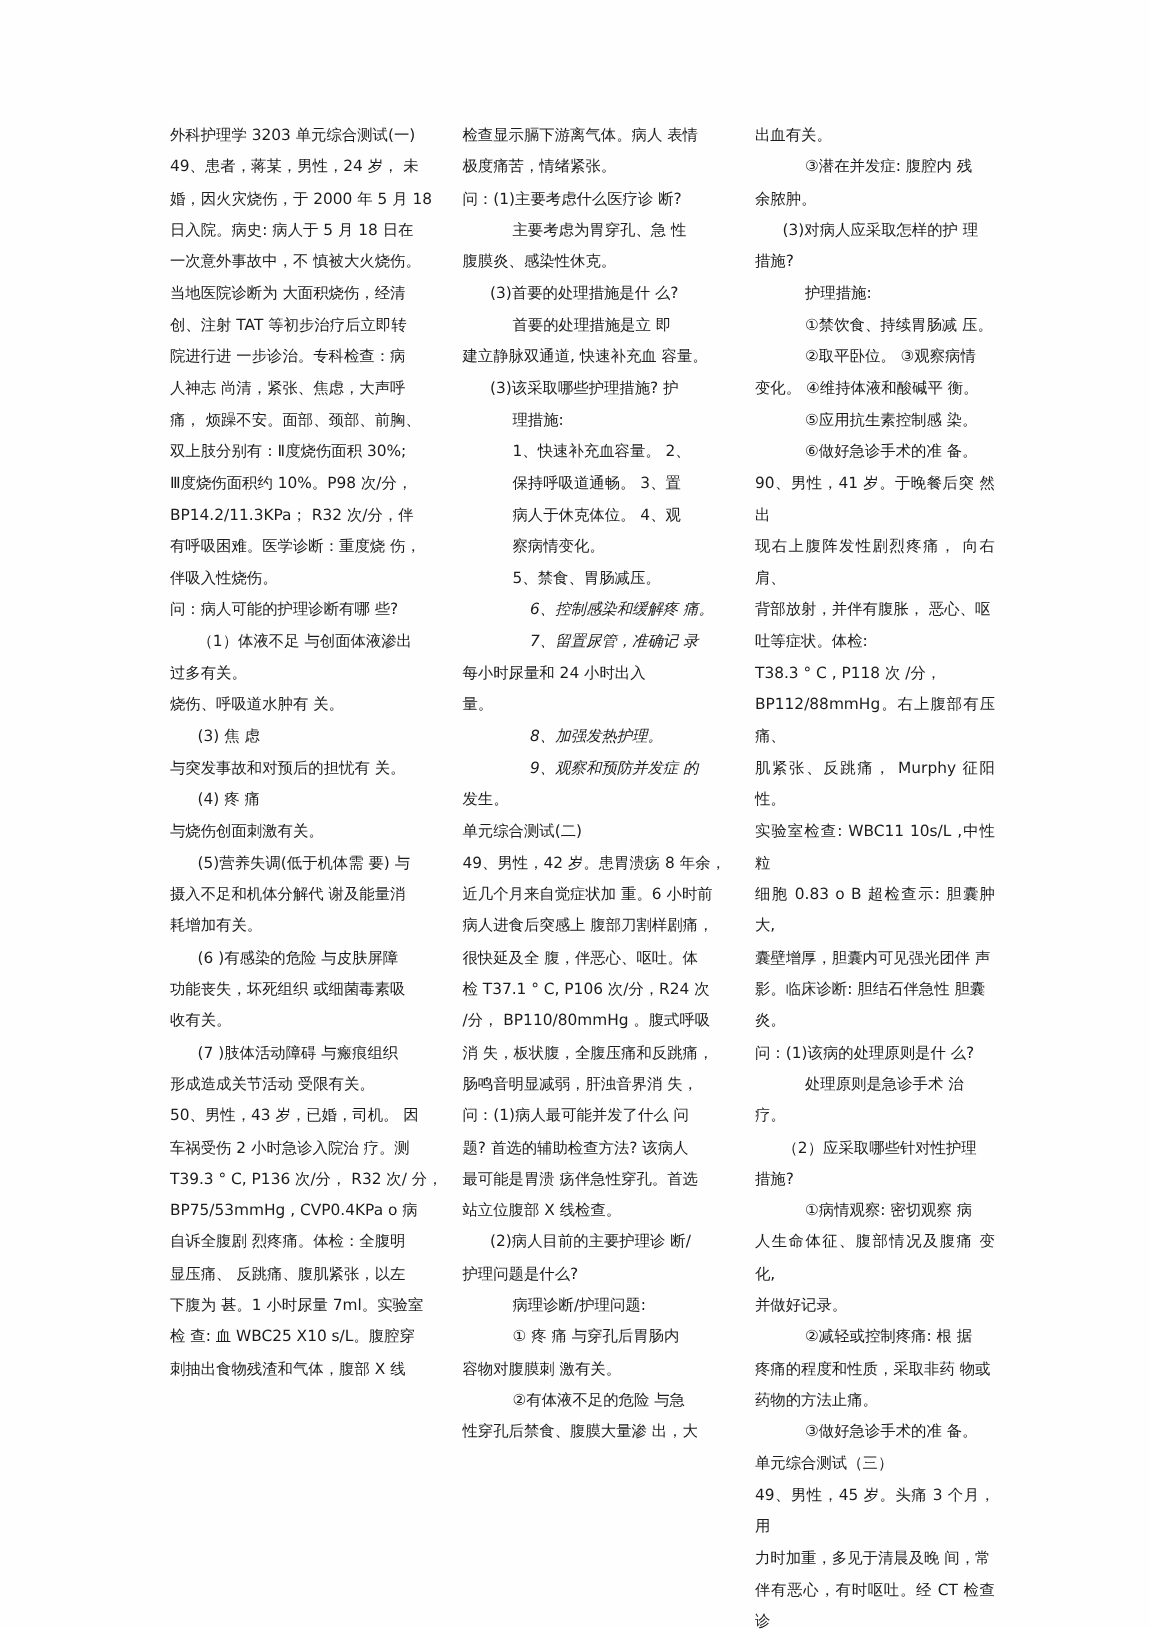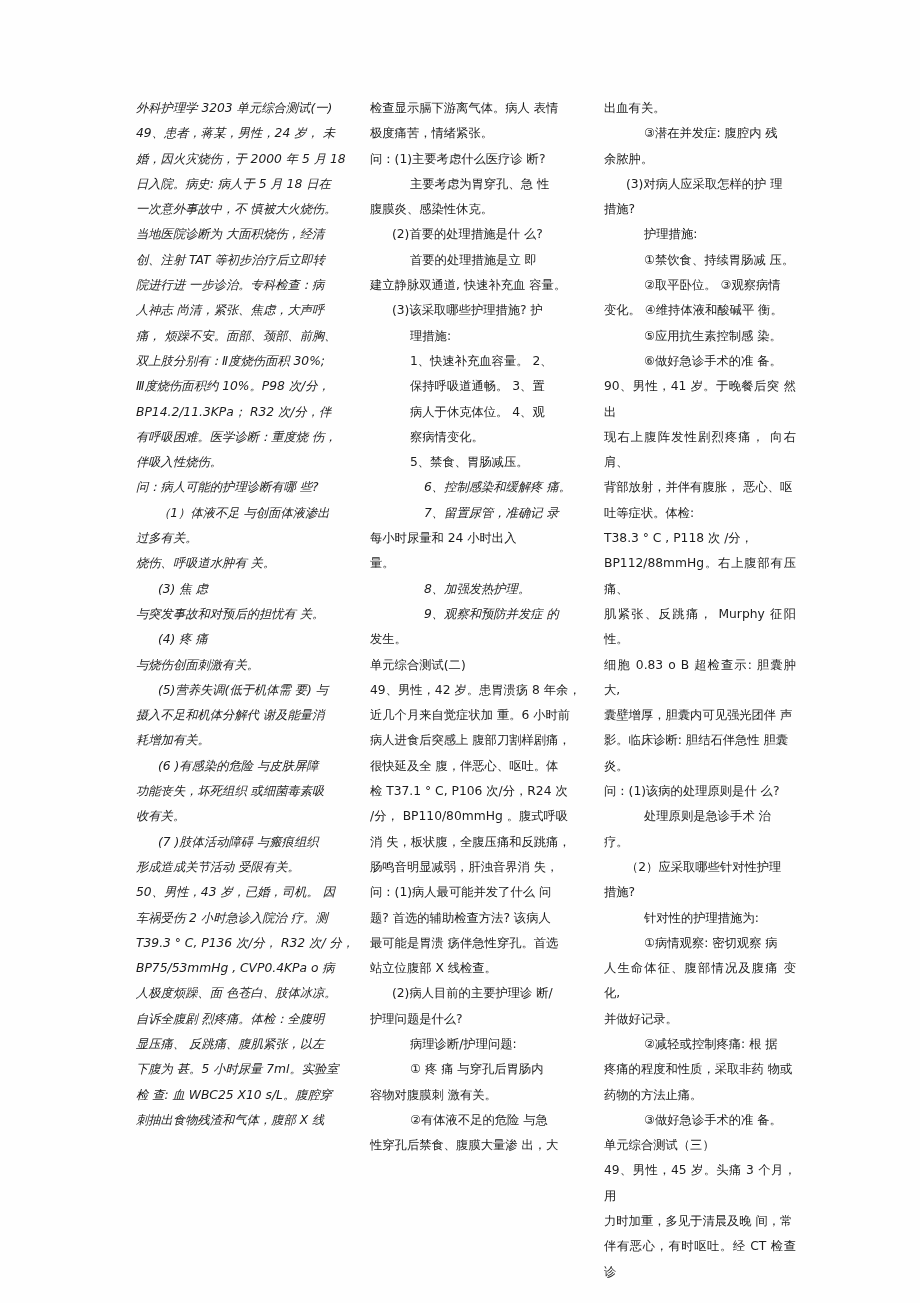--- a/index.html
+++ b/index.html
@@ -33,21 +33,21 @@
     align-items: flex-start;
     gap: 0px;
   }
   .col {
     font-size: 12.3px;
     line-height: 25.3px;
     text-align: justify;
     text-justify: inter-ideograph;
     color: #1c1c1c;
   }
-  .col-1 { width: 222px; padding-right: 12px; font-style: italic; }
+  .col-1 { width: 222px; padding-right: 12px; }
   .col-2 { width: 222px; padding-right: 12px; }
   .col-3 { width: 192px; }
   .col p {
     margin: 0;
     padding: 0;
     text-align: justify;
     text-justify: inter-ideograph;
     word-break: break-all;
   }
   .ind1 { text-indent: 22px; }
@@ -89,34 +89,33 @@
         <p class="noind">耗增加有关。</p>
         <p class="ind1">(6 )有感染的危险  与皮肤屏障</p>
         <p class="noind">功能丧失，坏死组织  或细菌毒素吸</p>
         <p class="noind">收有关。</p>
         <p class="ind1">(7 )肢体活动障碍  与瘢痕组织</p>
         <p class="noind">形成造成关节活动  受限有关。</p>
         <p class="noind">50、男性，43 岁，已婚，司机。  因</p>
         <p class="noind">车祸受伤 2 小时急诊入院治  疗。测</p>
         <p class="noind">T39.3 ° C, P136 次/分，  R32 次/ 分，</p>
         <p class="noind">BP75/53mmHg , CVP0.4KPa o 病</p>
-        <p class="noind">人极度烦躁、面  色苍白、肢体冰凉。</p>
         <p class="noind">自诉全腹剧  烈疼痛。体检：全腹明</p>
         <p class="noind">显压痛、  反跳痛、腹肌紧张，以左</p>
-        <p class="noind">下腹为 甚。5 小时尿量 7ml。实验室</p>
+        <p class="noind">下腹为 甚。1 小时尿量 7ml。实验室</p>
         <p class="noind">检  查: 血  WBC25 X10 s/L。腹腔穿</p>
         <p class="noind">刺抽出食物残渣和气体，腹部  X 线</p>
       </div>
     <div class="col col-2" id="col2">
         <p class="noind">检查显示膈下游离气体。病人  表情</p>
         <p class="noind">极度痛苦，情绪紧张。</p>
         <p class="noind">问：(1)主要考虑什么医疗诊  断?</p>
         <p class="ind2">主要考虑为胃穿孔、急  性</p>
         <p class="noind">腹膜炎、感染性休克。</p>
-        <p class="ind1">(2)首要的处理措施是什  么?</p>
+        <p class="ind1">(3)首要的处理措施是什  么?</p>
         <p class="ind2">首要的处理措施是立  即</p>
         <p class="noind">建立静脉双通道, 快速补充血  容量。</p>
         <p class="ind1">(3)该采取哪些护理措施?  护</p>
         <p class="ind2">理措施:</p>
         <p class="ind2">1、快速补充血容量。  2、</p>
         <p class="ind2">保持呼吸道通畅。  3、置</p>
         <p class="ind2">病人于休克体位。  4、观</p>
         <p class="ind2">察病情变化。</p>
         <p class="ind2">5、禁食、胃肠减压。</p>
         <p class="ind3">6、控制感染和缓解疼  痛。</p>
@@ -159,30 +158,30 @@
         <p class="noind">变化。  ④维持体液和酸碱平  衡。</p>
         <p class="ind2">⑤应用抗生素控制感  染。</p>
         <p class="ind2">⑥做好急诊手术的准  备。</p>
         <p class="noind">90、男性，41 岁。于晚餐后突  然出</p>
         <p class="noind">现右上腹阵发性剧烈疼痛，  向右肩、</p>
         <p class="noind">背部放射，并伴有腹胀，  恶心、呕</p>
         <p class="noind">吐等症状。体检:</p>
         <p class="noind">T38.3 ° C , P118 次  /分，</p>
         <p class="noind">BP112/88mmHg。右上腹部有压  痛、</p>
         <p class="noind">肌紧张、反跳痛，  Murphy 征阳性。</p>
+        <p class="noind">实验室检查: WBC11 10s/L ,中性粒</p>
         <p class="noind">细胞  0.83 o B 超检查示: 胆囊肿大,</p>
         <p class="noind">囊壁增厚，胆囊内可见强光团伴  声</p>
         <p class="noind">影。临床诊断: 胆结石伴急性  胆囊</p>
         <p class="noind">炎。</p>
         <p class="noind">问：(1)该病的处理原则是什  么?</p>
         <p class="ind2">处理原则是急诊手术  治</p>
         <p class="noind">疗。</p>
         <p class="ind1">（2）应采取哪些针对性护理</p>
         <p class="noind">措施?</p>
-        <p class="ind2">针对性的护理措施为:</p>
         <p class="ind2">①病情观察: 密切观察  病</p>
         <p class="noind">人生命体征、腹部情况及腹痛  变化,</p>
         <p class="noind">并做好记录。</p>
         <p class="ind2">②减轻或控制疼痛: 根  据</p>
         <p class="noind">疼痛的程度和性质，采取非药  物或</p>
         <p class="noind">药物的方法止痛。</p>
         <p class="ind2">③做好急诊手术的准  备。</p>
         <p class="noind">单元综合测试（三）</p>
         <p class="noind">49、男性，45 岁。头痛 3 个月，  用</p>
         <p class="noind">力时加重，多见于清晨及晚  间，常</p>

